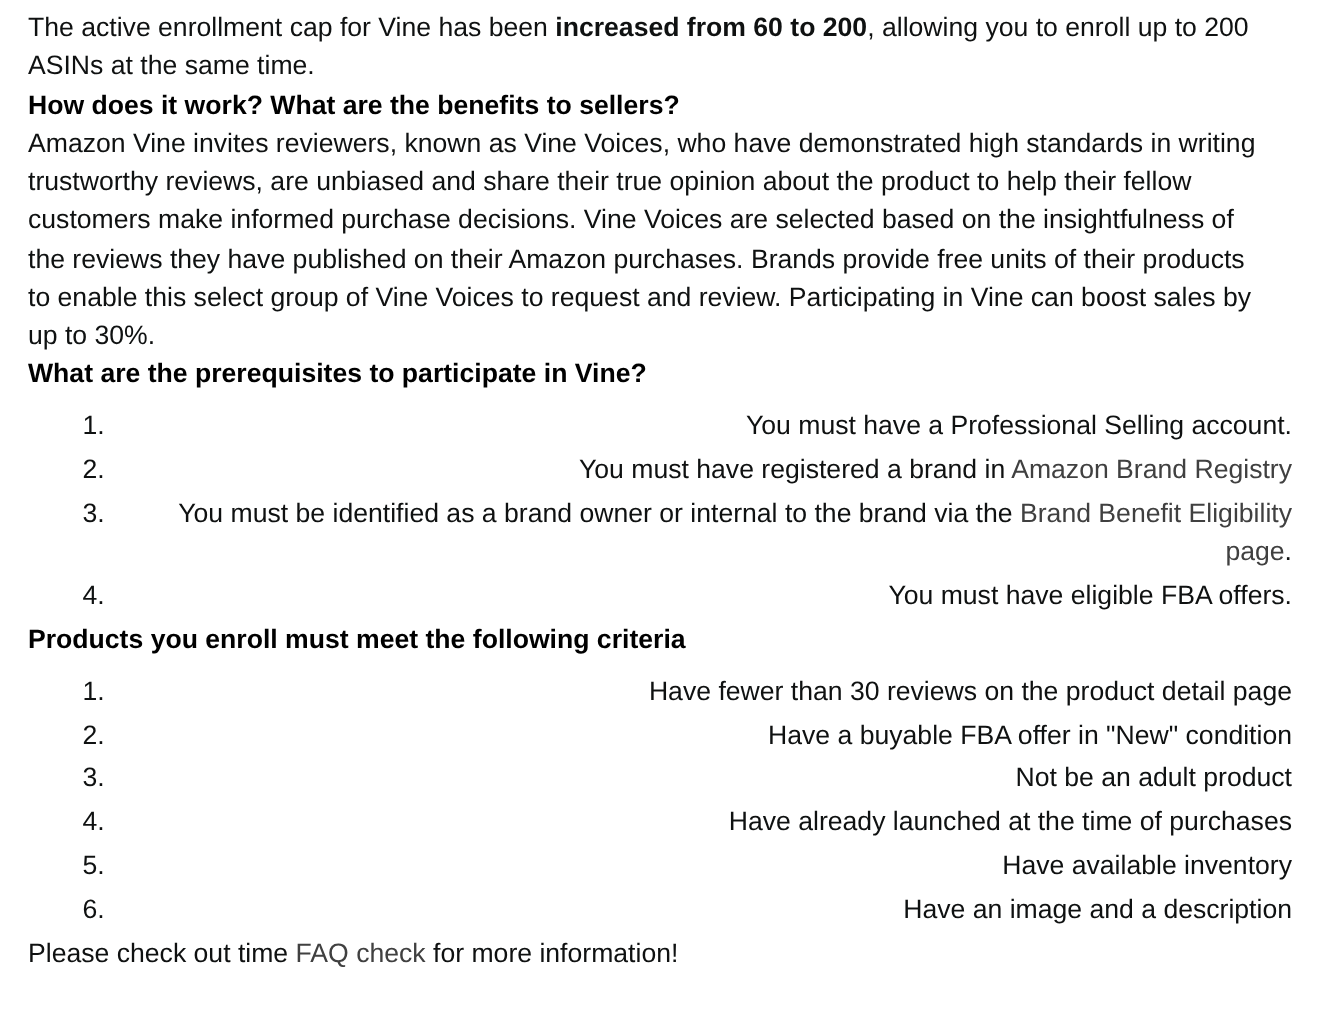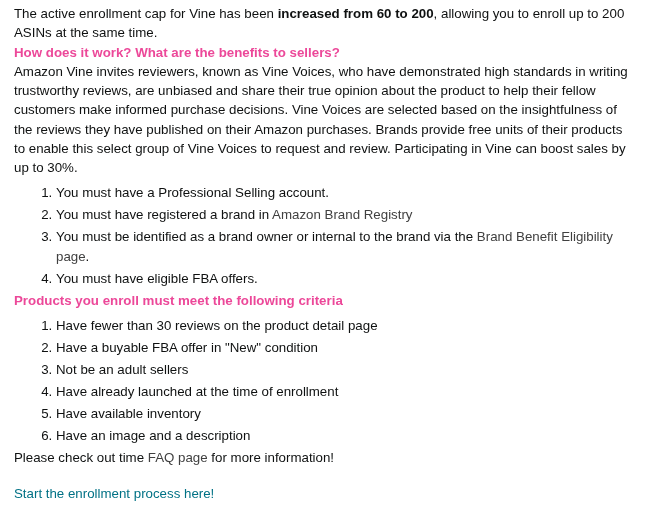--- a/index.html
+++ b/index.html
@@ -32,41 +32,42 @@
     margin-top: 17px;
   }
   .block-gap-top-lg {
     margin-top: 19px;
   }
   h3.heading {
     margin: 0;
     padding: 0;
     font-size: 13.3px;
     font-weight: bold;
-    color: #ec4899;
+    color: #000000;
     line-height: 1.45;
   }
   strong.b {
     font-weight: bold;
   }
   a.link {
     color: #404040;
     text-decoration: none;
   }
   ol.num-list {
     margin: 6px 0 0 0;
     padding-left: 42px;
     list-style-type: decimal;
   }
   ol.num-list li {
     margin: 0 0 0 0;
     padding: 0 0 2px 0;
     color: #0f1111;
     font-size: 13.3px;
     line-height: 1.5;
+    text-align: right;
   }
   .enroll-line {
     margin-top: 18px;
   }
   a.enroll-link {
     color: #007185;
     text-decoration: none;
     font-size: 13.3px;
   }
   .top-pad {
@@ -79,38 +80,39 @@
 <div class="page">
 
   <div class="top-pad"></div>
 
   <p class="para"><span>The active enrollment cap for Vine has been </span><strong class="b">increased from 60 to 200</strong><span>, allowing you to enroll up to 200 ASINs at the same time.</span></p>
 
   <h3 class="heading block-gap-top-lg">How does it work? What are the benefits to sellers?</h3>
 
   <p class="para block-gap-top">Amazon Vine invites reviewers, known as Vine Voices, who have demonstrated high standards in writing trustworthy reviews, are unbiased and share their true opinion about the product to help their fellow customers make informed purchase decisions. Vine Voices are selected based on the insightfulness of the reviews they have published on their Amazon purchases. Brands provide free units of their products to enable this select group of Vine Voices to request and review. Participating in Vine can boost sales by up to 30%.</p>
 
+  <h3 class="heading block-gap-top-lg">What are the prerequisites to participate in Vine?</h3>
 
   <ol class="num-list">
     <li><span>You must have a Professional Selling account.</span></li>
     <li><span>You must have registered a brand in </span><a class="link" href="#">Amazon Brand Registry</a></li>
     <li><span>You must be identified as a brand owner or internal to the brand via the </span><a class="link" href="#">Brand Benefit Eligibility page</a><span>.</span></li>
     <li><span>You must have eligible FBA offers.</span></li>
   </ol>
 
   <h3 class="heading block-gap-top-lg">Products you enroll must meet the following criteria</h3>
 
   <ol class="num-list">
     <li>Have fewer than 30 reviews on the product detail page</li>
     <li>Have a buyable FBA offer in "New" condition</li>
-    <li>Not be an adult sellers</li>
-    <li>Have already launched at the time of enrollment</li>
+    <li>Not be an adult product</li>
+    <li>Have already launched at the time of purchases</li>
     <li>Have available inventory</li>
     <li>Have an image and a description</li>
   </ol>
 
-  <p class="para block-gap-top"><span>Please check out time </span><a class="link" href="#">FAQ page</a><span> for more information!</span></p>
+  <p class="para block-gap-top"><span>Please check out time </span><a class="link" href="#">FAQ check</a><span> for more information!</span></p>
 
   <div class="enroll-line">
     <a class="enroll-link" href="#">Start the enrollment process here!</a>
   </div>
 
 </div>
 
 </body></html>

